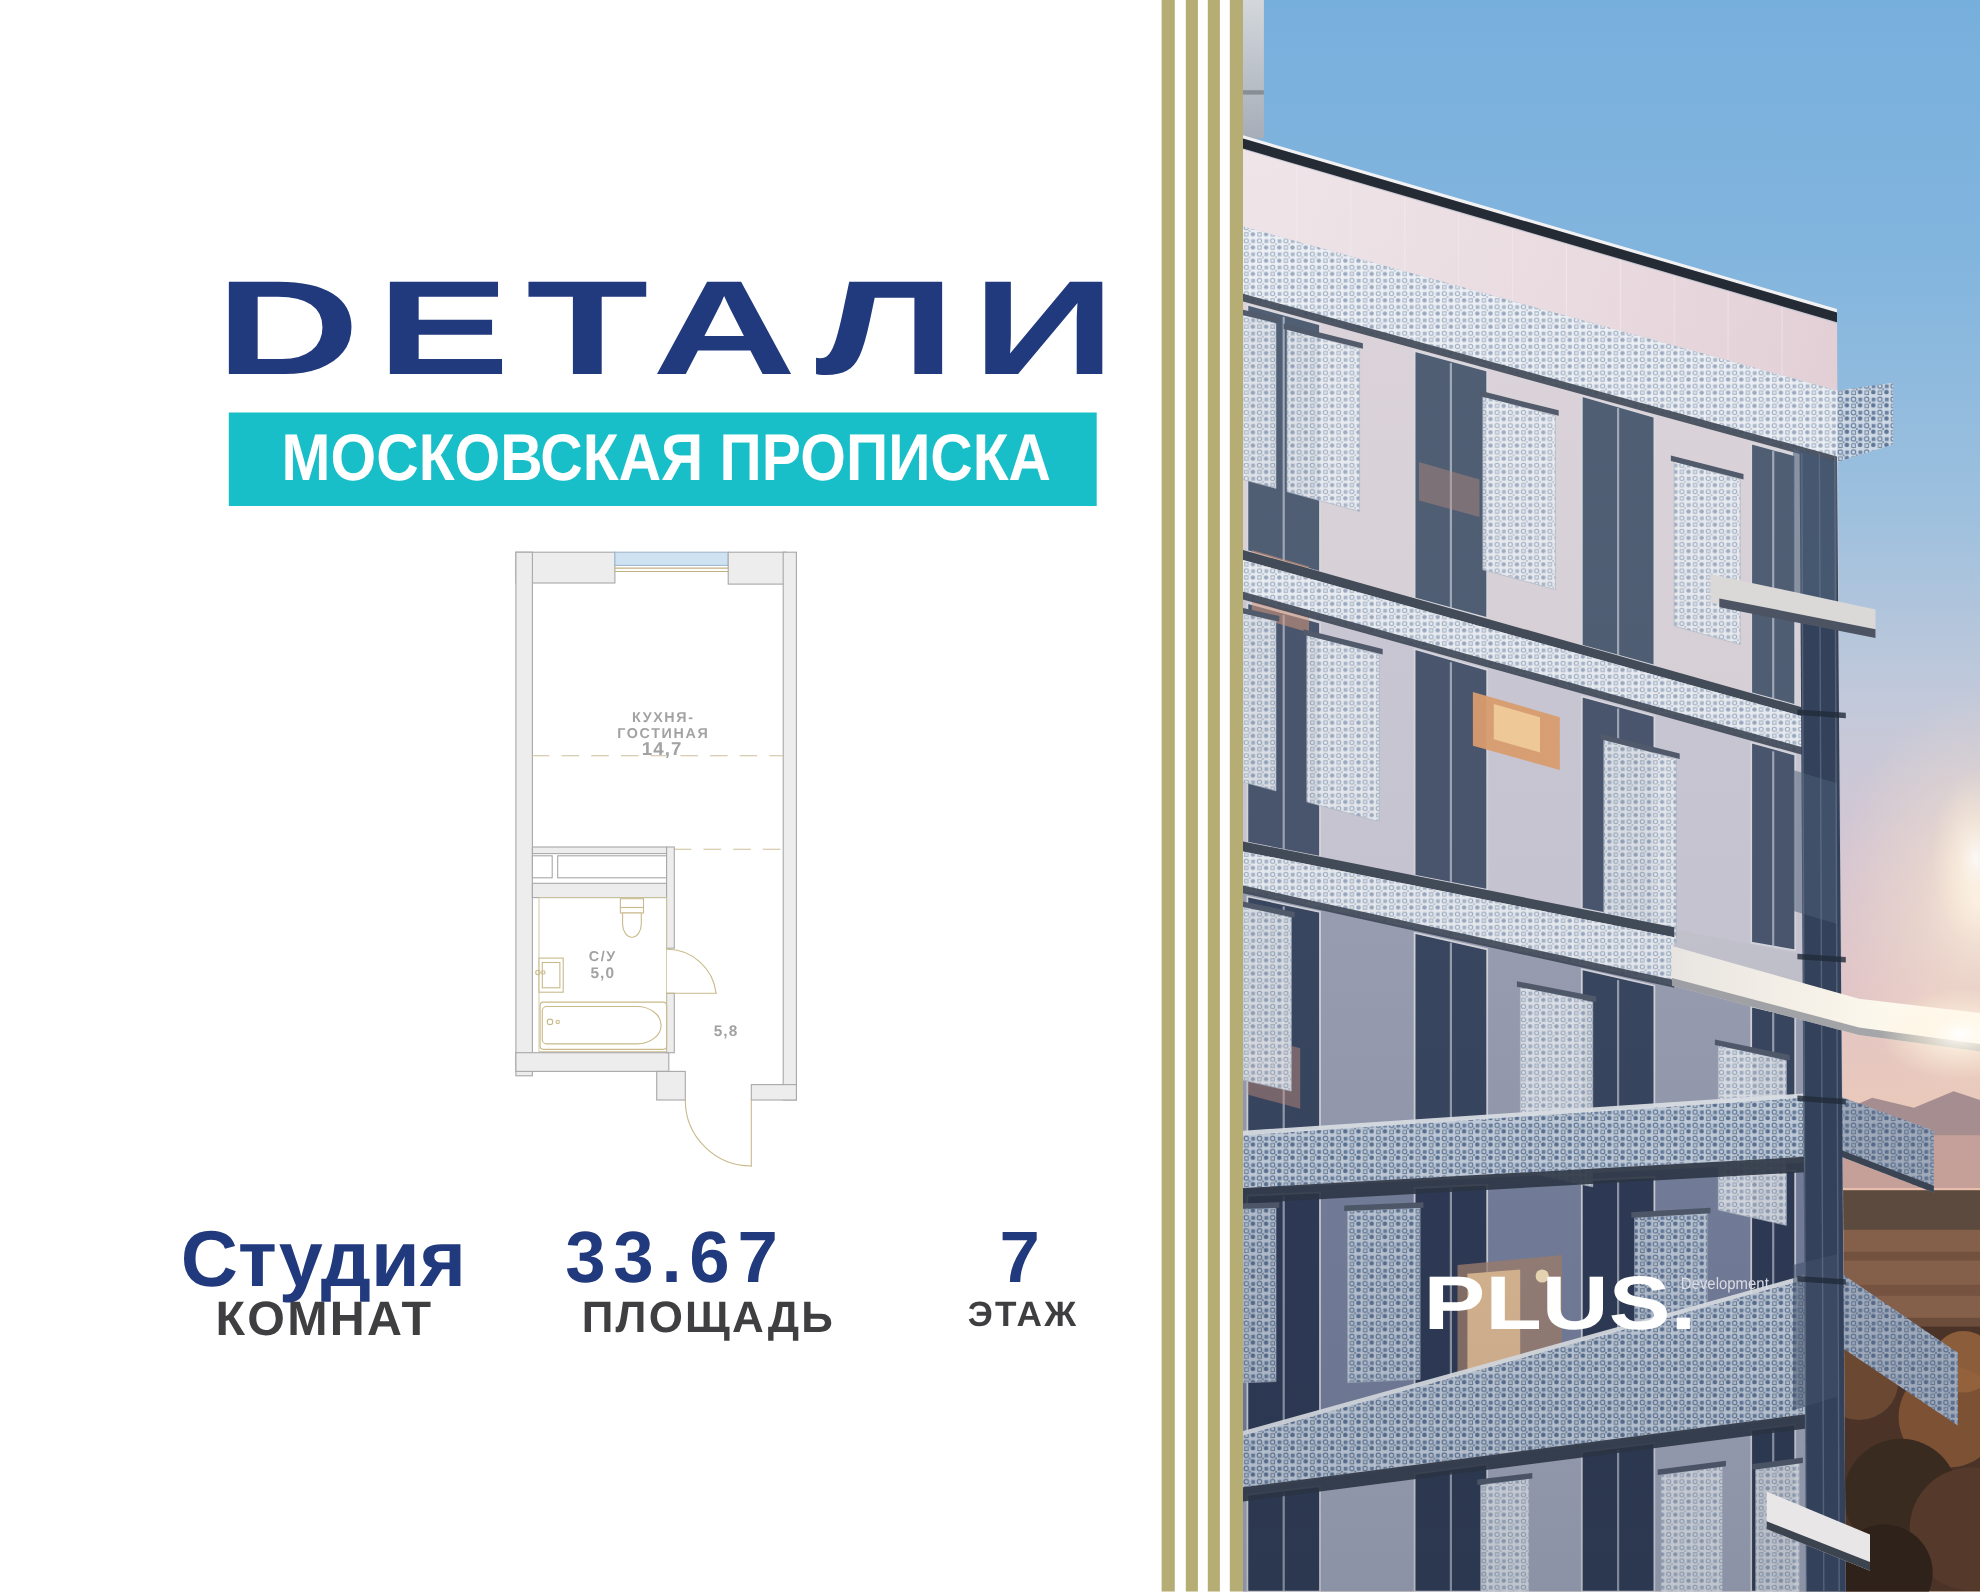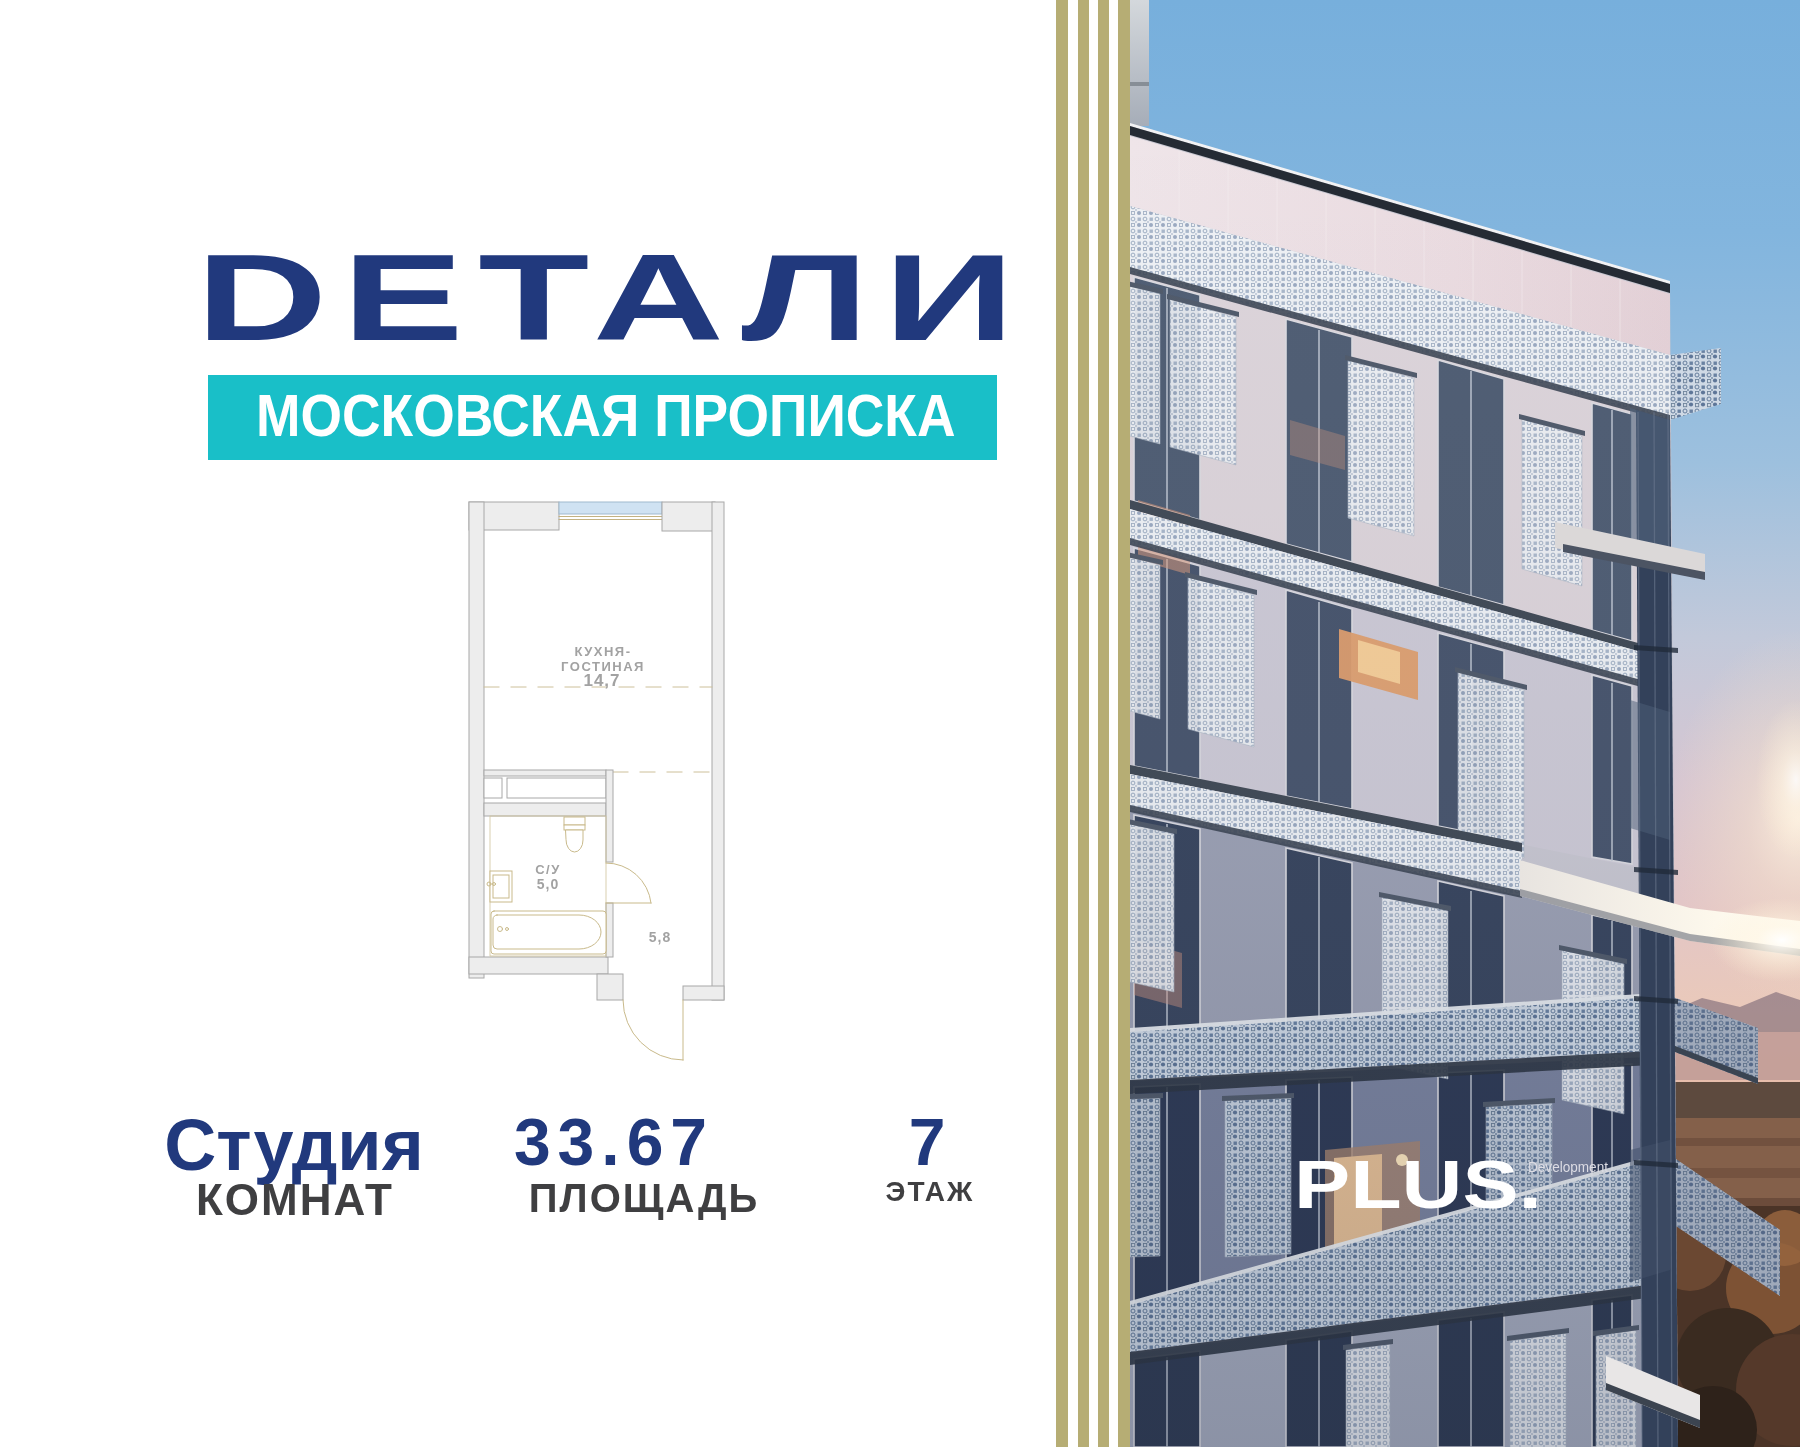--- a/index.html
+++ b/index.html
@@ -99,21 +99,21 @@
 <div class="abs" style="left:144px;top:1109px;width:300px;text-align:center;color:#21397d;font-weight:bold;font-size:72px;line-height:1;">Студия</div>
 
 <div class="abs" style="left:145px;top:1178px;width:300px;text-align:center;color:#3f3f41;font-weight:bold;font-size:44px;line-height:1;letter-spacing:2px;">КОМНАТ</div>
 
 <div class="abs" style="left:464px;top:1109px;width:300px;text-align:center;color:#21397d;font-weight:bold;font-size:66px;line-height:1;letter-spacing:7px;">33.67</div>
 
 <div class="abs" style="left:494px;top:1178px;width:300px;text-align:center;color:#3f3f41;font-weight:bold;font-size:40px;line-height:1;letter-spacing:2px;">ПЛОЩАДЬ</div>
 
 <div class="abs" style="left:777px;top:1109px;width:300px;text-align:center;color:#21397d;font-weight:bold;font-size:66px;line-height:1;">7</div>
 
-<div class="abs" style="left:780px;top:1178px;width:300px;text-align:center;color:#3f3f41;font-weight:bold;font-size:28px;line-height:1;letter-spacing:2px;">ЭТАЖ</div>
+<div class="abs" style="left:780px;top:1178px;width:300px;text-align:center;color:#3f3f41;font-weight:bold;font-size:32px;line-height:1;letter-spacing:2px;">ЭТАЖ</div>
 
 <div class="abs" style="left:1056px;top:0;width:12px;height:1447px;background:#b6ad74;"></div>
 
 <div class="abs" style="left:1078px;top:0;width:11px;height:1447px;background:#b6ad74;"></div>
 
 <div class="abs" style="left:1098px;top:0;width:11px;height:1447px;background:#b6ad74;"></div>
 
 <div class="abs" style="left:1118px;top:0;width:12px;height:1447px;background:#b6ad74;"></div>
 
 <svg class="abs" style="left:1130px;top:0;" width="670" height="1447" viewBox="0 0 670 1447">

